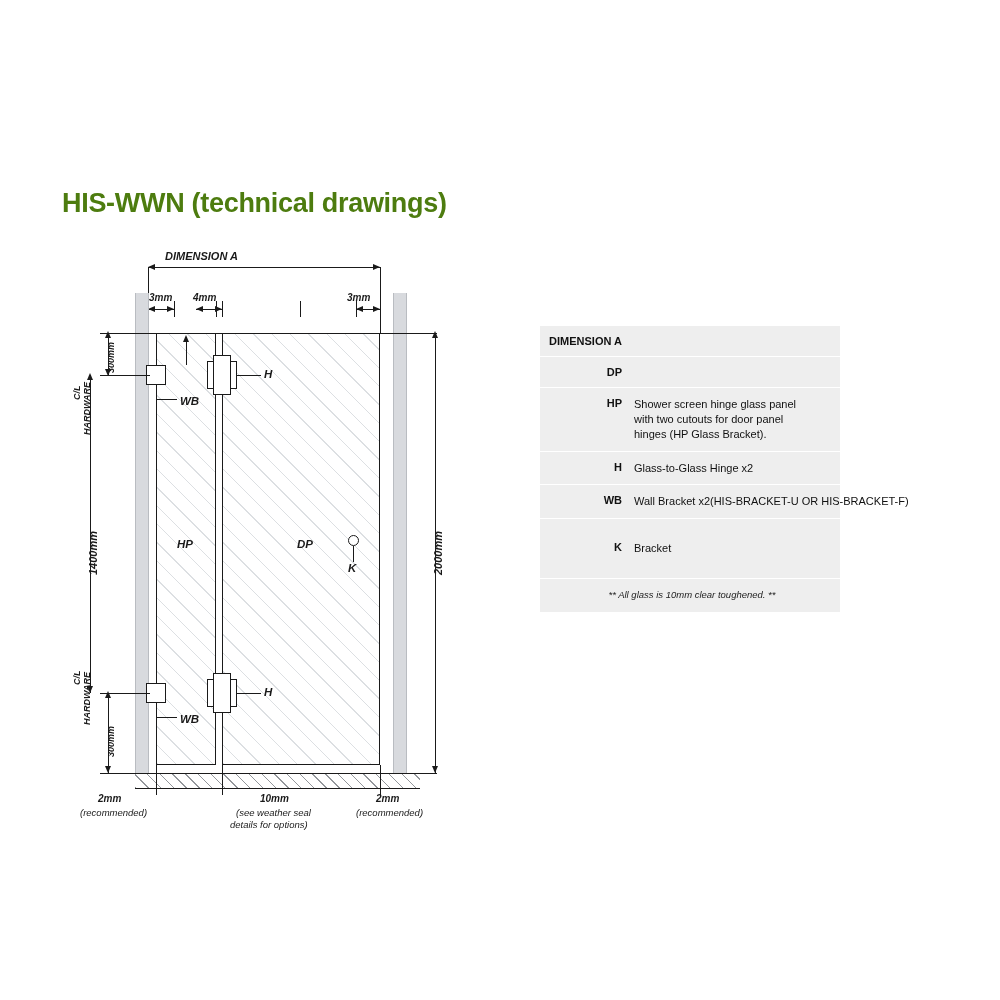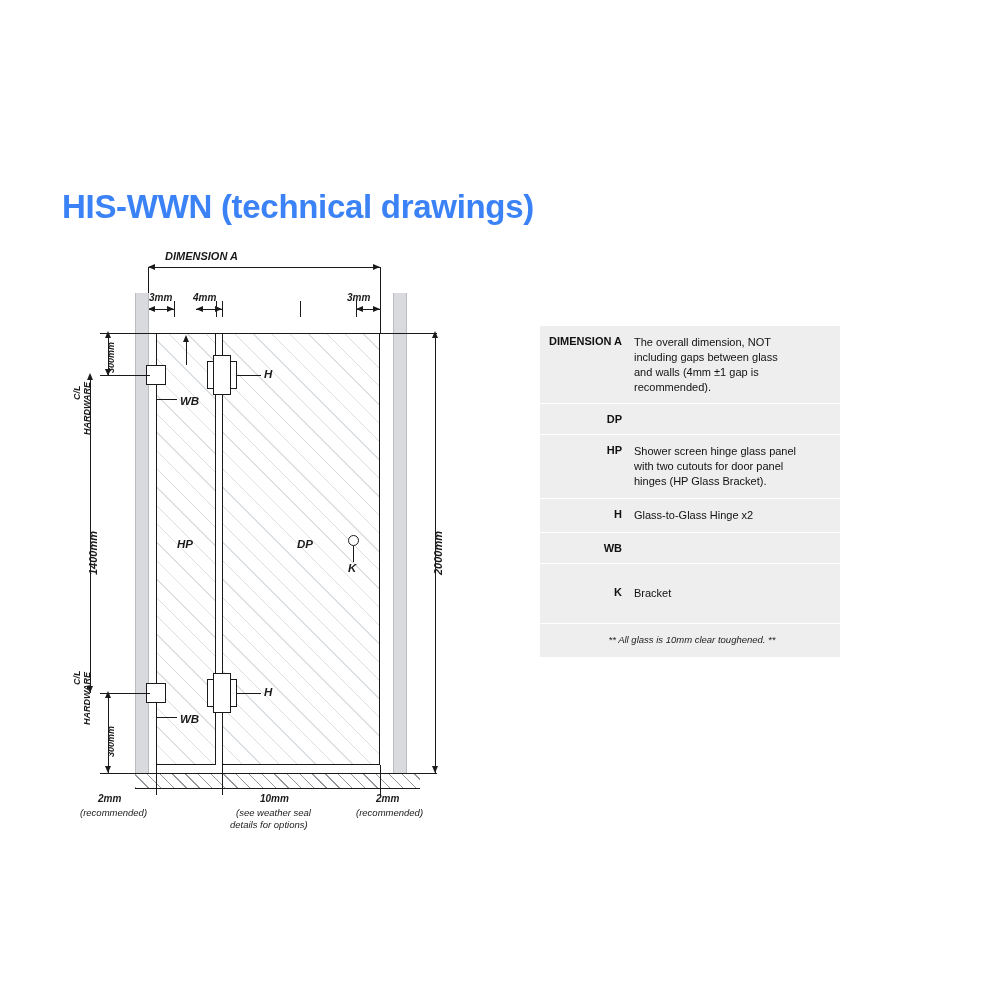--- a/index.html
+++ b/index.html
@@ -12,24 +12,24 @@
     height: 1000px;
     position: relative;
     font-family: "Liberation Sans", sans-serif;
     color: #1a1a1a;
     overflow: hidden;
   }
   #page-title {
     position: absolute;
     left: 62px;
     top: 188px;
-    font-size: 33px;
+    font-size: 27px;
     font-weight: bold;
     letter-spacing: -0.3px;
-    color: #3b82f6;
+    color: #4d7c0f;
   }
 
   
   #drawing {
     position: absolute;
     left: 60px;
     top: 245px;
     width: 470px;
     height: 600px;
   }
@@ -308,44 +308,41 @@
   <div class="note" style="left:170px; top:574px;">details for options)</div>
 
   <div class="dim-small" style="left:316px; top:548px;">2mm</div>
   <div class="note" style="left:296px; top:562px;">(recommended)</div>
 </div>
 
 <div id="legend">
 
   <div class="legend-row">
     <div class="legend-key">DIMENSION A</div>
-    <div class="legend-val">The overall dimension, NOT
-including gaps between glass
-and walls (4mm ±1 gap is
-recommended).</div>
   </div>
 
   <div class="legend-row">
     <div class="legend-key">DP</div>
   </div>
 
   <div class="legend-row">
     <div class="legend-key">HP</div>
     <div class="legend-val">Shower screen hinge glass panel
 with two cutouts for door panel
 hinges (HP Glass Bracket).</div>
   </div>
 
   <div class="legend-row">
     <div class="legend-key">H</div>
     <div class="legend-val">Glass-to-Glass Hinge x2</div>
   </div>
 
   <div class="legend-row">
     <div class="legend-key">WB</div>
+    <div class="legend-val wide">Wall Bracket x2(HIS-BRACKET-U OR HIS-BRACKET-F)</div>
   </div>
 
   <div class="legend-row" style="padding-top:22px; padding-bottom:22px;">
     <div class="legend-key">K</div>
     <div class="legend-val">Bracket</div>
   </div>
 
   <div id="legend-footnote">** All glass is 10mm clear toughened. **</div>
 </div>
 

